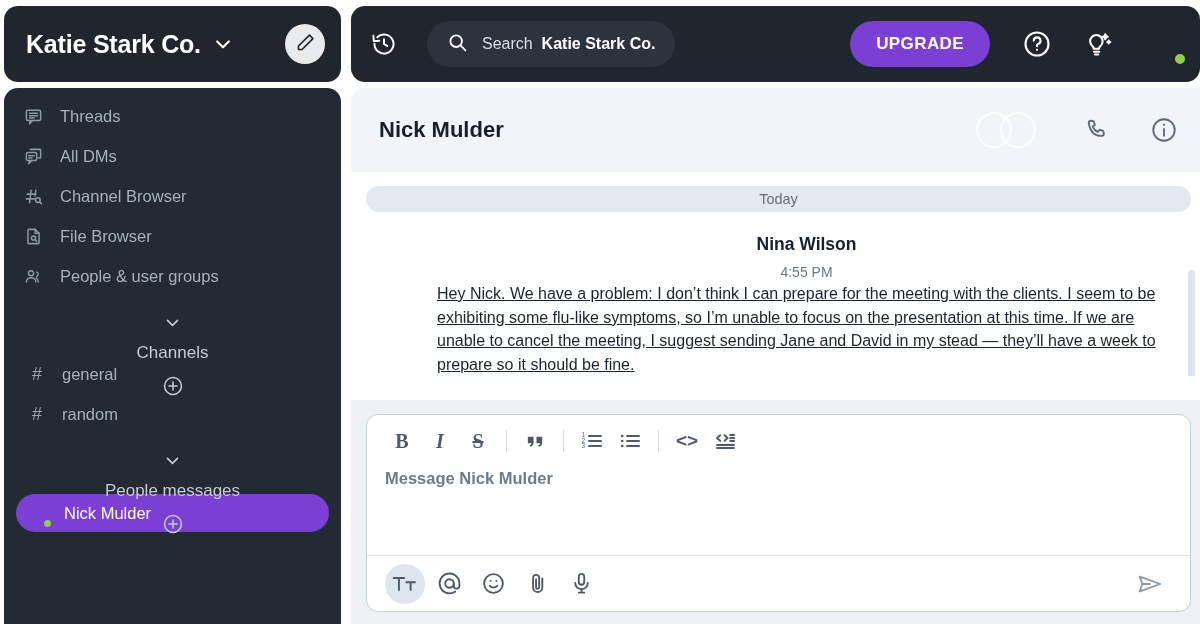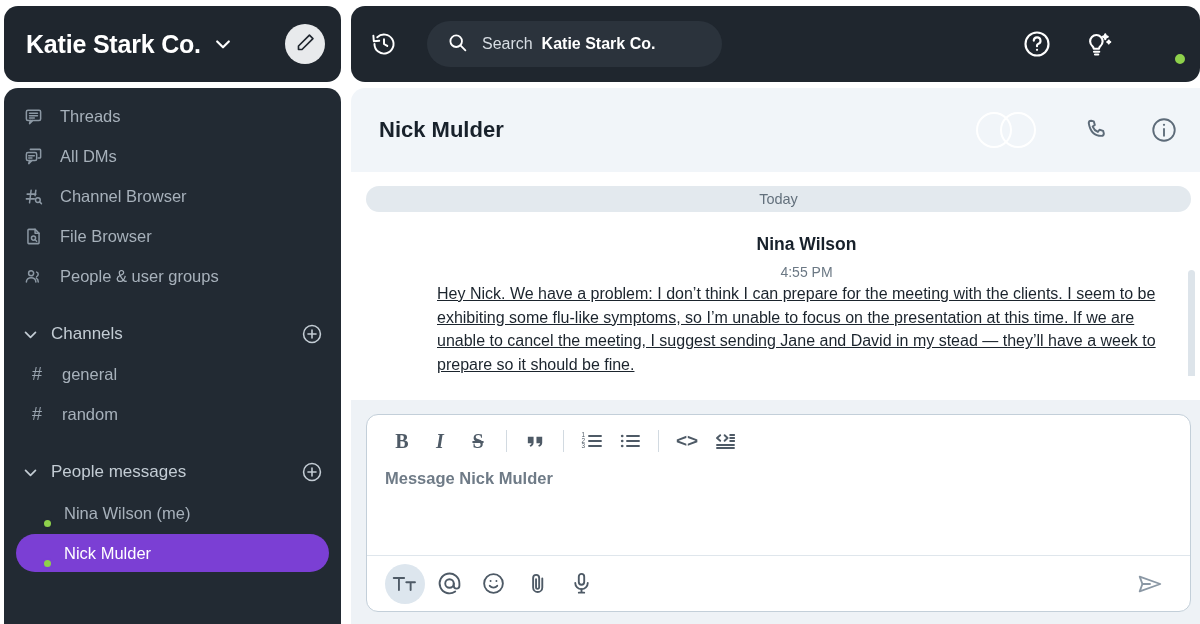--- a/index.html
+++ b/index.html
@@ -35,22 +35,22 @@
   .nav-item {
     display:flex; align-items:center; height:40px; padding:0 18px; gap:16px;
     color:#9aa5b0; font-size:16.5px; white-space:nowrap;
   }
   .nav-item .nicon { width:22px; display:flex; align-items:center; justify-content:center; flex:0 0 22px; color:#8c98a4;}
   .nav-label { color:#a7b1bb; }
 
   .section-gap { height:18px; }
 
   .section-head {
-    display:flex; align-items:center; height:40px; padding:0 18px; gap:12px;
-    color:#c3ccd4; font-size:17px;
+    display:flex; align-items:center; height:40px; padding:0 35px; gap:12px;
+    color:#c3ccd4; font-size:17px;flex-direction:column;
   }
   .section-head .caret { display:flex; align-items:center; color:#c3ccd4; }
   .section-head .shtitle { flex:1; }
   .section-head .plus { display:flex; align-items:center; color:#c3ccd4; }
 
   .chan-item {
     display:flex; align-items:center; height:40px; padding:0 18px 0 26px; gap:18px;
     color:#a7b1bb; font-size:16.5px;
   }
   .chan-item .hash { color:#9aa5b0; font-size:18px; width:14px; text-align:center; flex:0 0 14px;}
@@ -311,27 +311,20 @@
         </span>
         <span class="shtitle">People messages</span>
         <span class="plus">
           <svg width="22" height="22" viewBox="0 0 24 24" fill="none" stroke="currentColor" stroke-width="1.7" stroke-linecap="round">
               <circle cx="12" cy="12" r="9.2"></circle>
               <path d="M12 7.6v8.8M7.6 12h8.8"></path>
             </svg>
         </span>
       </div>
 
-      <div class="dm-item">
-        <span class="dm-ava-wrap">
-          <span class="dm-ava"><span class="face nina"></span></span>
-          <span class="presence"></span>
-        </span>
-        <span class="dm-name">Nina Wilson (me)</span>
-      </div>
 
       <div class="dm-item active">
         <span class="dm-ava-wrap">
           <span class="dm-ava"><span class="face nick"><span class="glasses"></span></span></span>
           <span class="presence"></span>
         </span>
         <span class="dm-name">Nick Mulder</span>
       </div>
 
     </div>
@@ -353,20 +346,21 @@
           <svg width="21" height="21" viewBox="0 0 24 24" fill="none" stroke="#ffffff" stroke-width="2.1" stroke-linecap="round">
               <circle cx="10.5" cy="10.5" r="6.6"></circle>
               <path d="M15.4 15.4L21 21"></path>
             </svg>
         </span>
         <span class="search-text"><span>Search</span>&nbsp; <b>Katie Stark Co.</b></span>
       </div>
 
       <div class="top-spacer"></div>
 
+      <div class="upgrade-btn">UPGRADE</div>
 
       <span class="icon-btn" style="margin-left:18px;">
         <svg width="30" height="30" viewBox="0 0 24 24" fill="none" stroke="currentColor" stroke-width="1.7" stroke-linecap="round" stroke-linejoin="round">
             <circle cx="12" cy="12" r="9.2"></circle>
             <path d="M9.4 9.3a2.7 2.7 0 1 1 3.4 2.7c-.6.2-.8.7-.8 1.3v.4"></path>
             <circle cx="12" cy="16.6" r="0.9" fill="currentColor" stroke="none"></circle>
           </svg>
       </span>
 
       <span class="icon-btn" style="margin-left:16px;">

